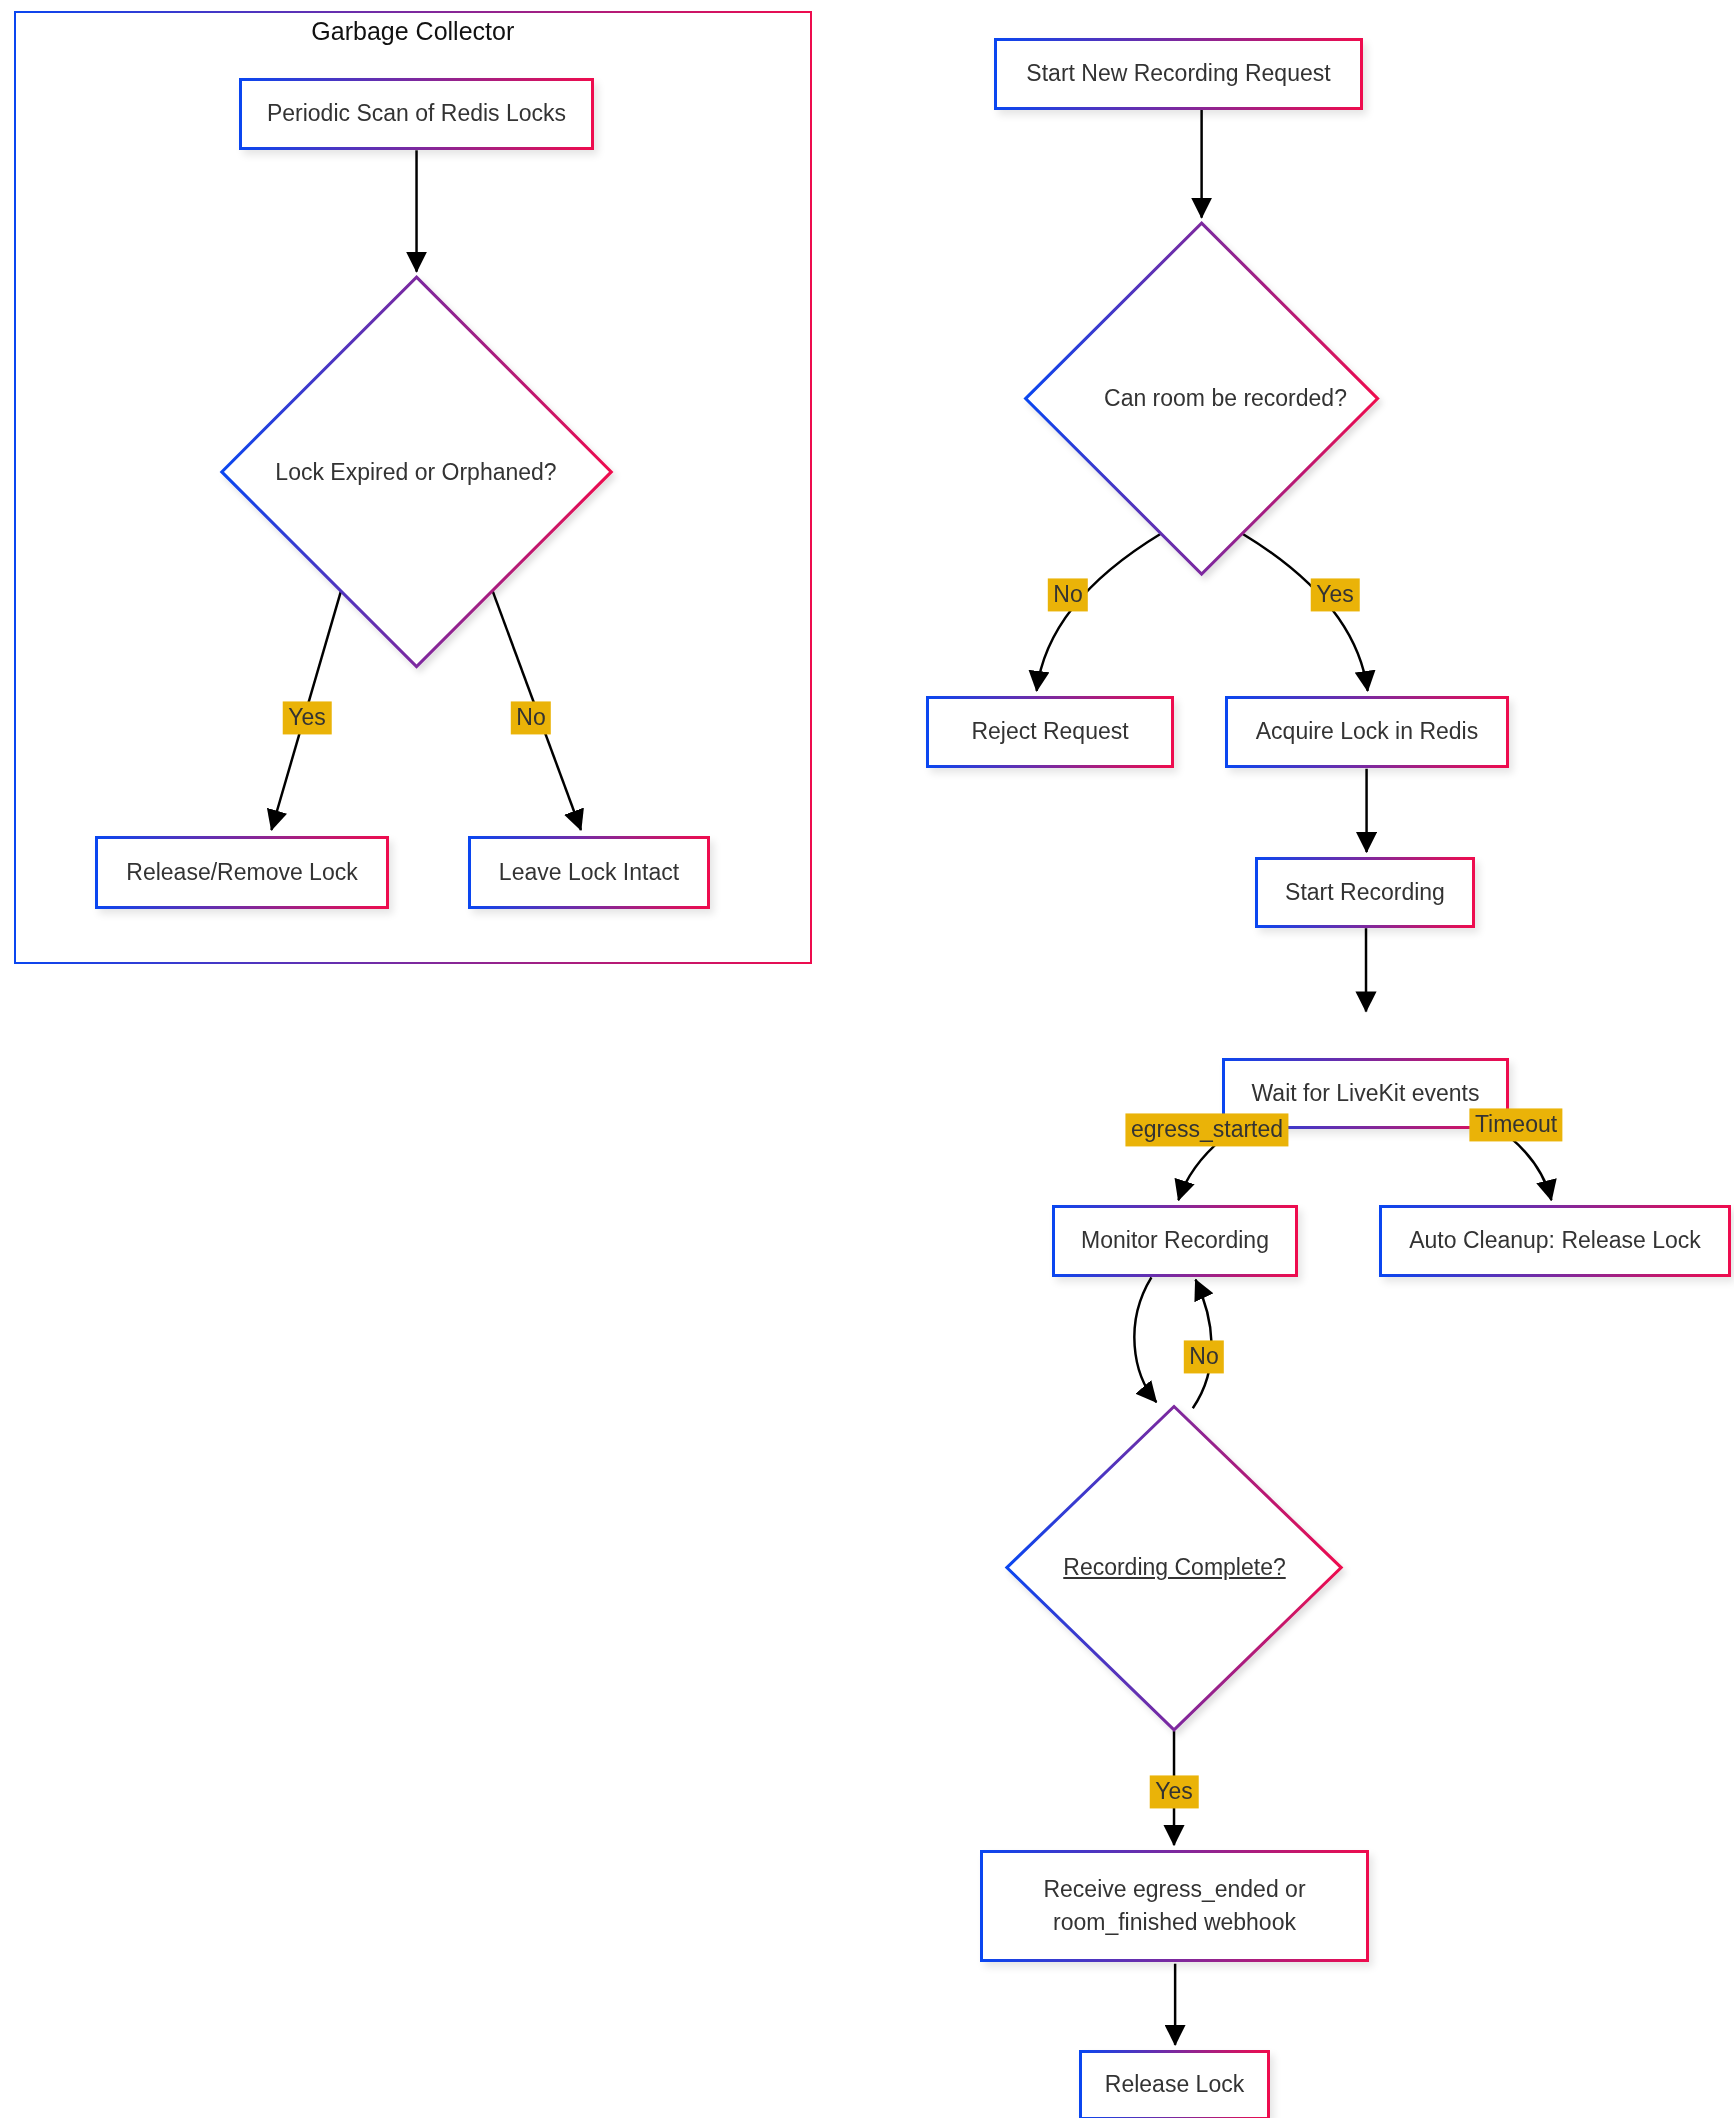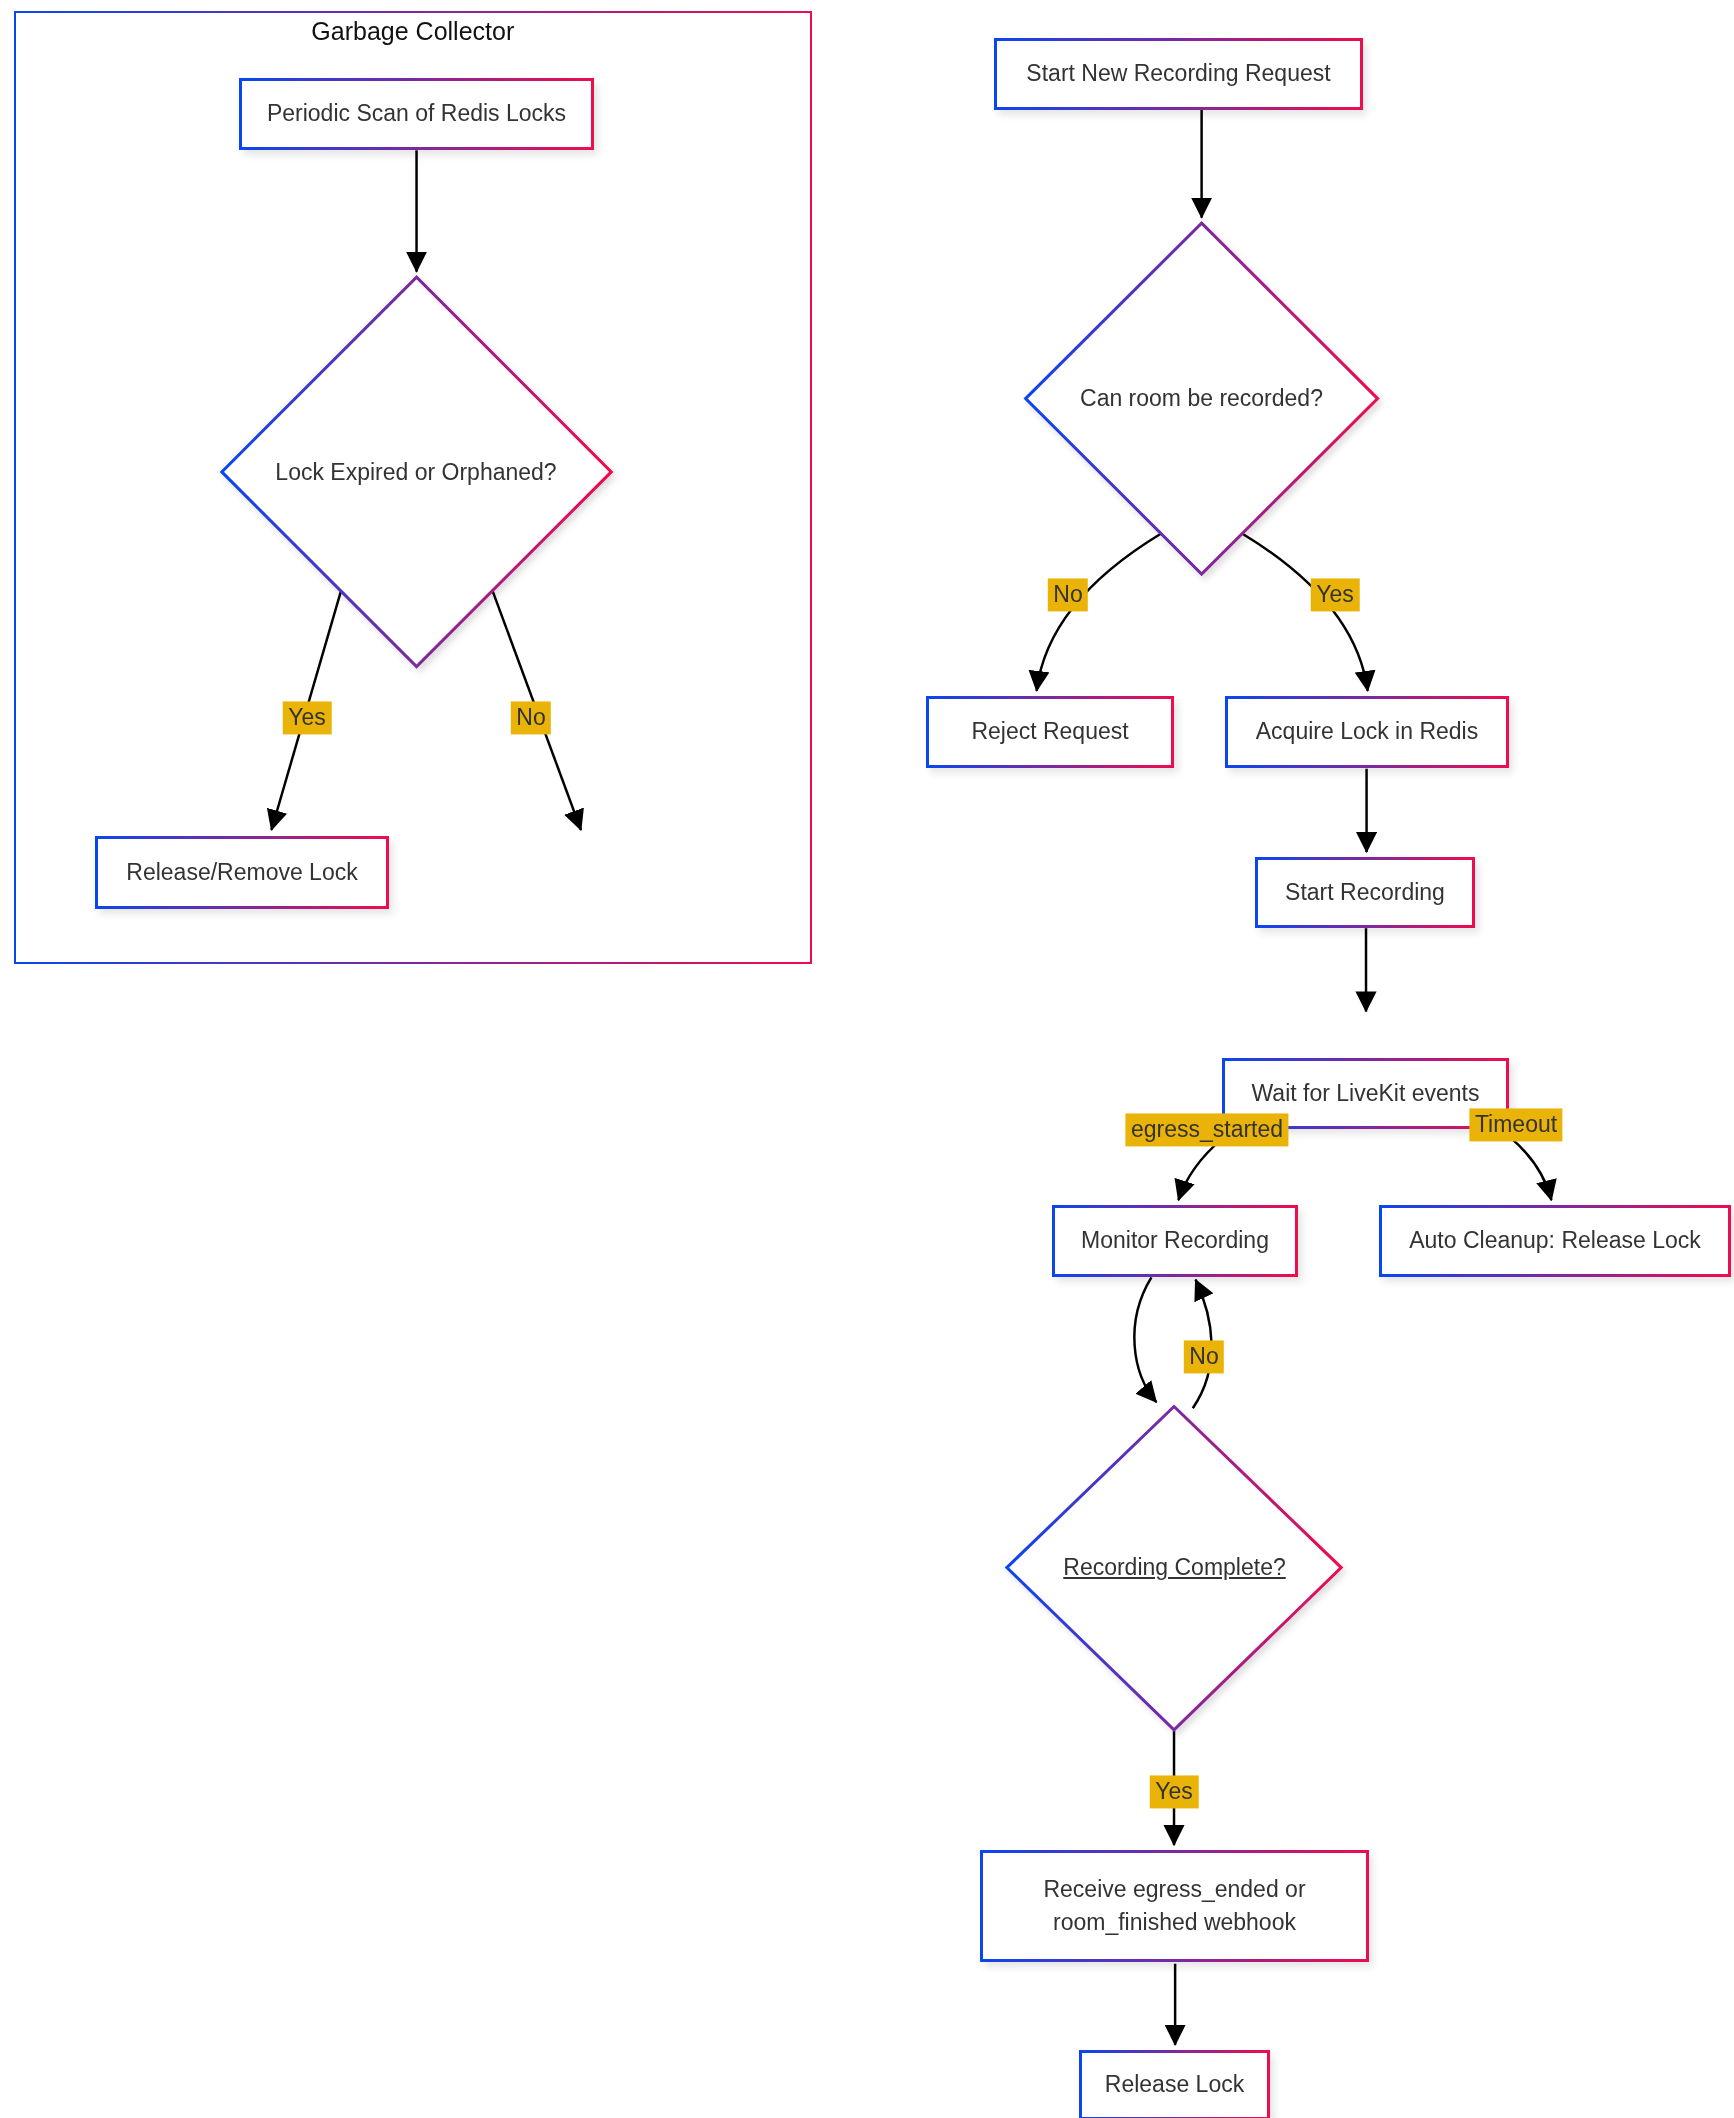--- a/index.html
+++ b/index.html
@@ -115,25 +115,26 @@
     </g>
 
     <g fill="#ffffff" stroke="url(#diagrad)" stroke-width="5.5" filter="url(#ds)">
       <polygon points="755,502 1108,855 755,1208 402,855"></polygon>
       <polygon points="2178,404 2497,722 2178,1040 1859,722"></polygon>
       <polygon points="2128,2549 2431,2841 2128,3135 1825,2841"></polygon>
     </g>
   </svg>
 
   <div class="diamond-label" style="left:223px; top:450px; width:386px; height:44px;">Lock Expired or Orphaned?</div>
-  <div class="diamond-label" style="left:1036px; top:376px; width:331px; height:44px;">Can room be recorded?</div>
+  <div class="diamond-label" style="left:1060px; top:376px; width:331px; height:44px;">Can room be recorded?</div>
   <div class="diamond-label" style="left:1009px; top:1545px; width:331px; height:44px;text-decoration:underline;">Recording Complete?</div>
 
   <div class="node" style="left:239px; top:78px; width:355px; height:72px;">Periodic Scan of Redis Locks</div>
   <div class="node" style="left:95px; top:836px; width:294px; height:73px;">Release/Remove Lock</div>
+  <div class="node" style="left:468px; top:836px; width:242px; height:73px;">Leave Lock Intact</div>
 
   <div class="node" style="left:994px; top:38px; width:369px; height:72px;">Start New Recording Request</div>
   <div class="node" style="left:926px; top:696px; width:248px; height:72px;">Reject Request</div>
   <div class="node" style="left:1225px; top:696px; width:284px; height:72px;">Acquire Lock in Redis</div>
   <div class="node" style="left:1255px; top:857px; width:220px; height:71px;">Start Recording</div>
   <div class="node" style="left:1222px; top:1017px; width:287px; height:71px;margin-top:41px;">Wait for LiveKit events</div>
   <div class="node" style="left:1052px; top:1205px; width:246px; height:72px;">Monitor Recording</div>
   <div class="node" style="left:1379px; top:1205px; width:352px; height:72px;">Auto Cleanup: Release Lock</div>
 
   <div class="node" style="left:980px; top:1850px; width:389px; height:112px;">

